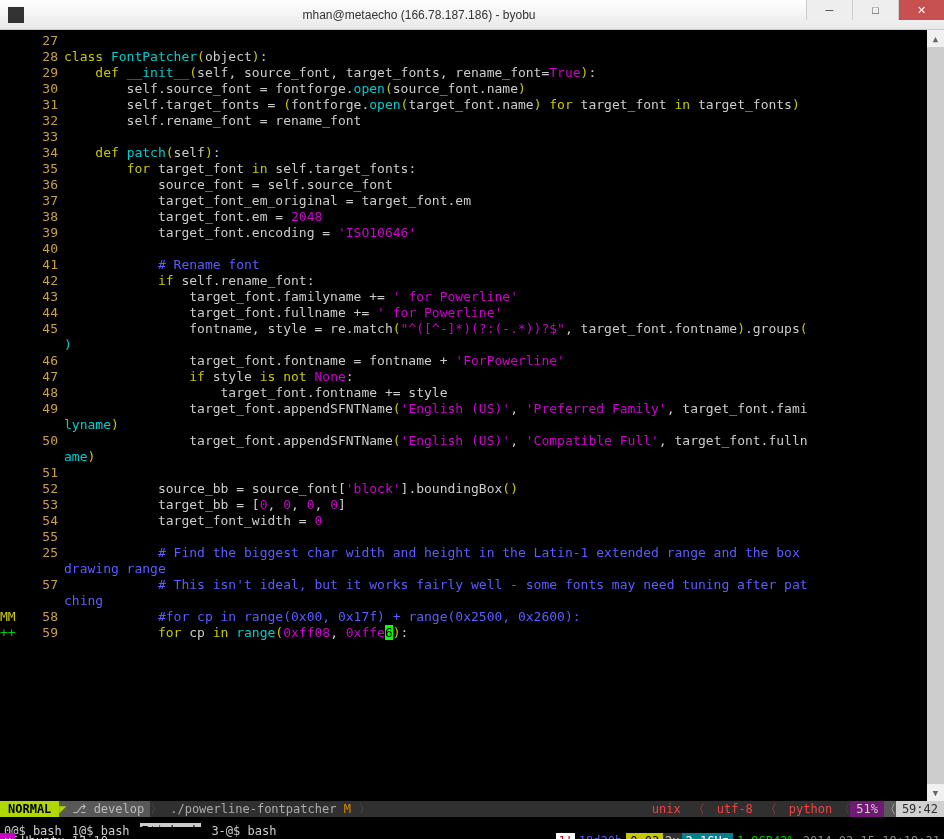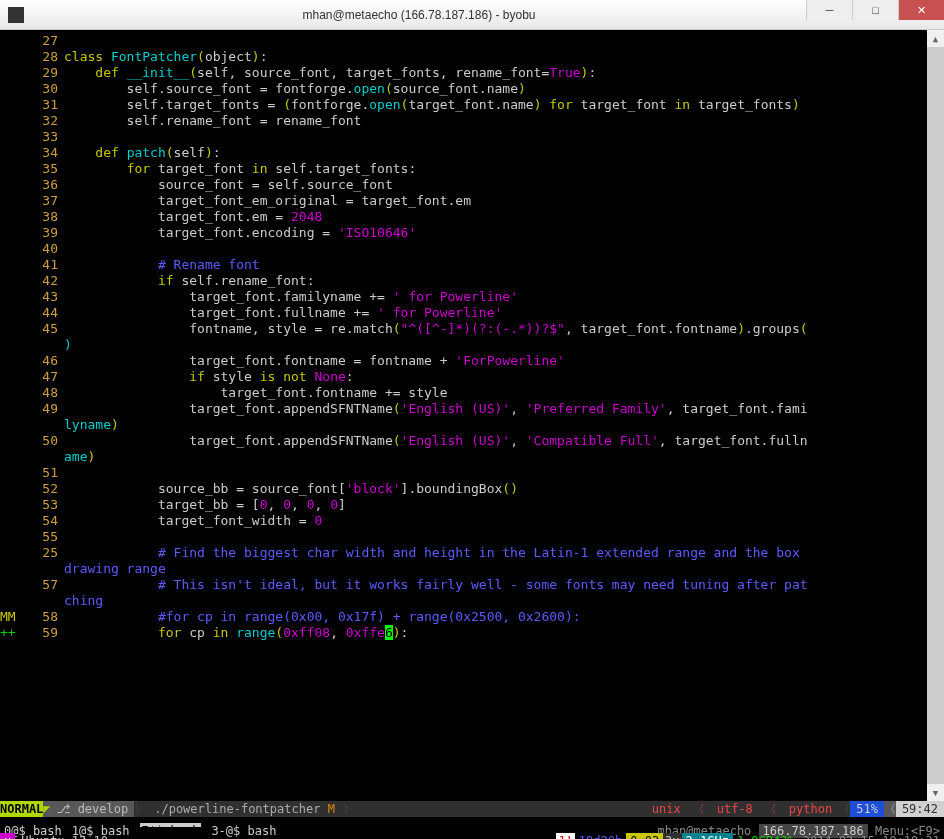--- a/index.html
+++ b/index.html
@@ -79,30 +79,30 @@
 .bool { color: #cd00cd; }
 .cmt { color: #5c5cff; }
 .paren { color: #c8c800; }
 .wrap { color: #00cdcd; }
 .cursor { background: #00ff00; color: #000; }
 .statusline {
   height: 16px;
   display: flex;
   font-size: 12px;
 }
-.sl-mode { background: #afd700; color: #000; padding: 0 0; font-weight: bold; }
+.sl-mode { background: #afd700; color: #000; padding: 0 8px; font-weight: bold; }
 .sl-sep1 { color: #afd700; background: #585858; }
 .sl-branch { background: #585858; color: #bbb; padding: 0 6px; }
 .sl-sep2 { color: #585858; background: #303030; }
 .sl-file { background: #303030; color: #aaa; padding: 0 8px; }
 .sl-mod { color: #d78700; }
 .sl-fill { background: #303030; flex: 1; }
 .sl-ft { background: #303030; color: #ef4444; padding: 0 6px; }
 .sl-sep3 { color: #585858; background: #303030; }
-.sl-pct { background: #1d4ed8; color: #ccc; padding: 0 6px; }
+.sl-pct { background: #701a75; color: #ccc; padding: 0 6px; }
 .sl-sep4 { color: #d0d0d0; background: #585858; }
 .sl-pos { background: #d0d0d0; color: #303030; padding: 0 6px; font-weight: normal; }
 .tmuxline {
   height: 16px;
   background: #000;
   color: #ccc;
   display: flex;
   padding: 6px 4px;
   font-size: 12px;
 }
@@ -264,25 +264,20 @@
   <div class="sl-pos">59:42</div>
 </div>
 
 <div class="tmuxline">
   <div class="wins" id="tmux-wins">
       <div class="win">0@$ bash</div>
       <div class="win">1@$ bash</div>
       <div class="win active">7*$ bash</div>
       <div class="win">3-@$ bash</div>
     </div>
-  <div class="right">
-    <span>mhan@metaecho</span>
-    <span class="ip">166.78.187.186</span>
-    <span>Menu:&lt;F9&gt;</span>
-  </div>
 </div>
 
 <div class="sysline">
   <div class="distro">u</div>
   <div class="distname">Ubuntu 13.10</div>
   <div class="fill"></div>
   <div class="badge1">1!</div>
   <div class="uptime">18d20h</div>
   <div class="load">0.03</div>
   <div class="cpu">2x</div>

